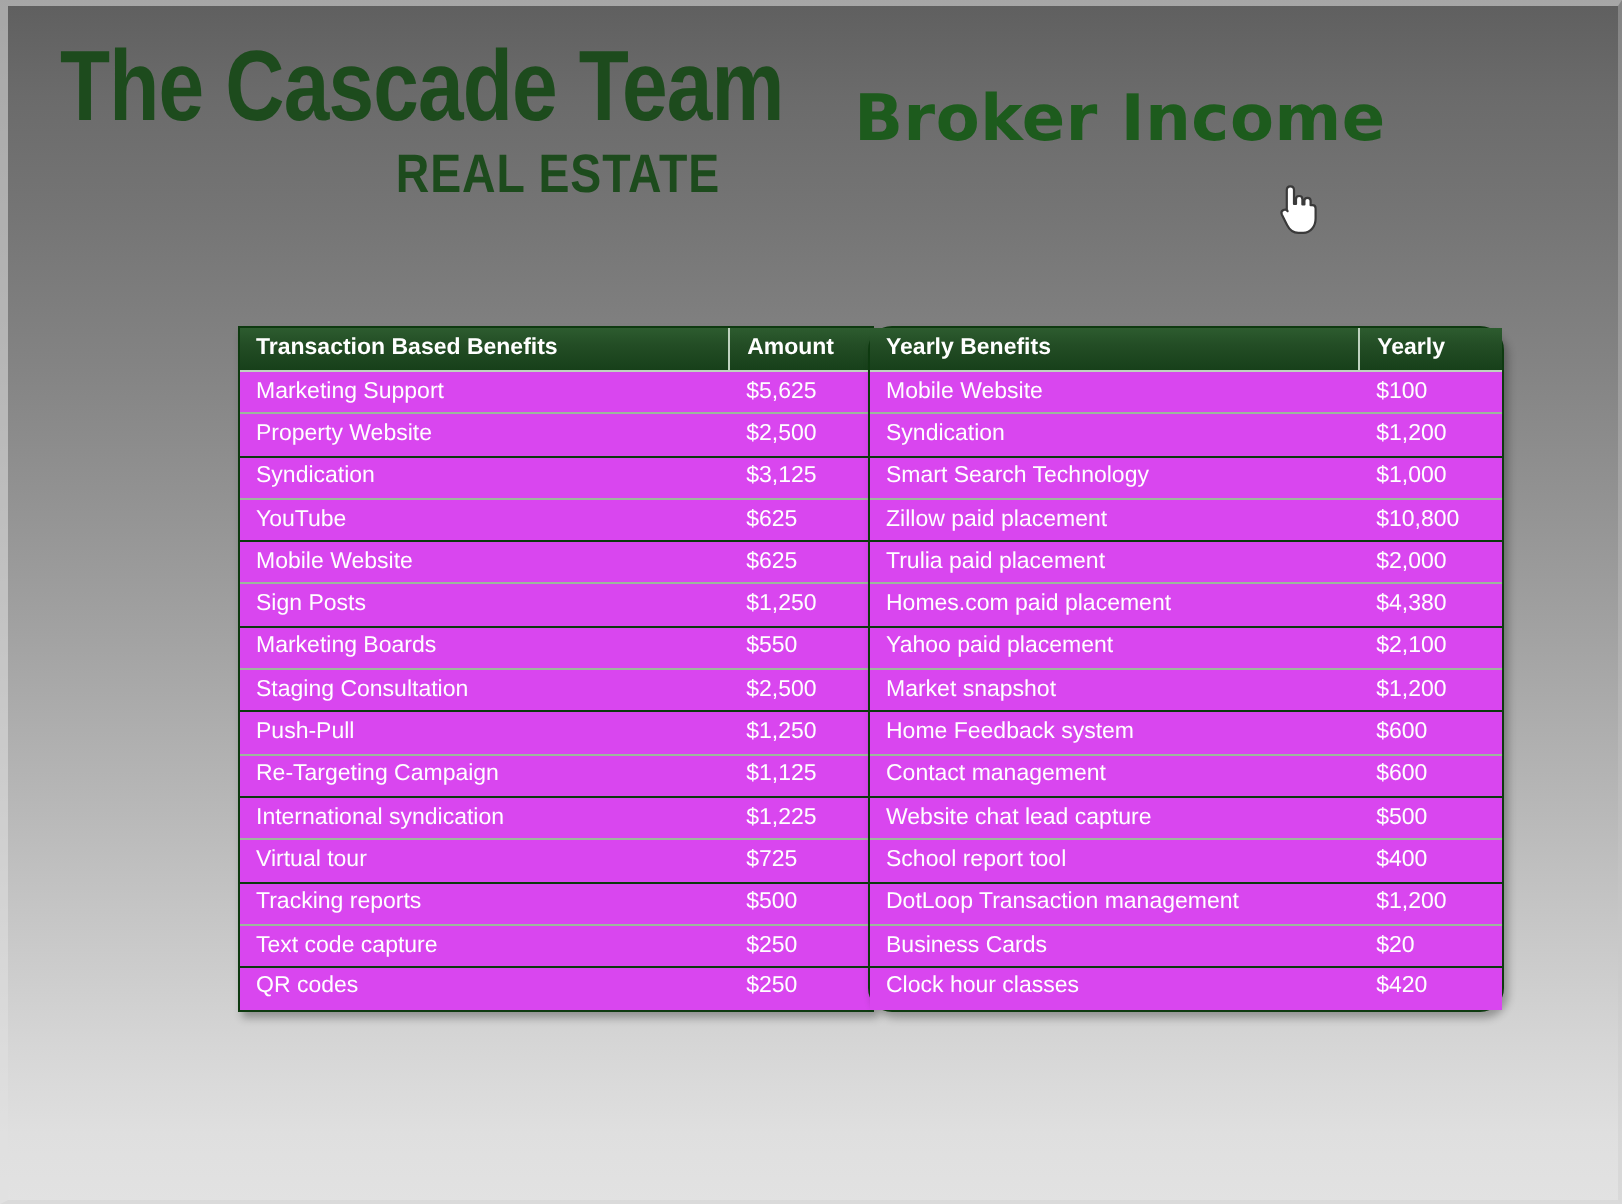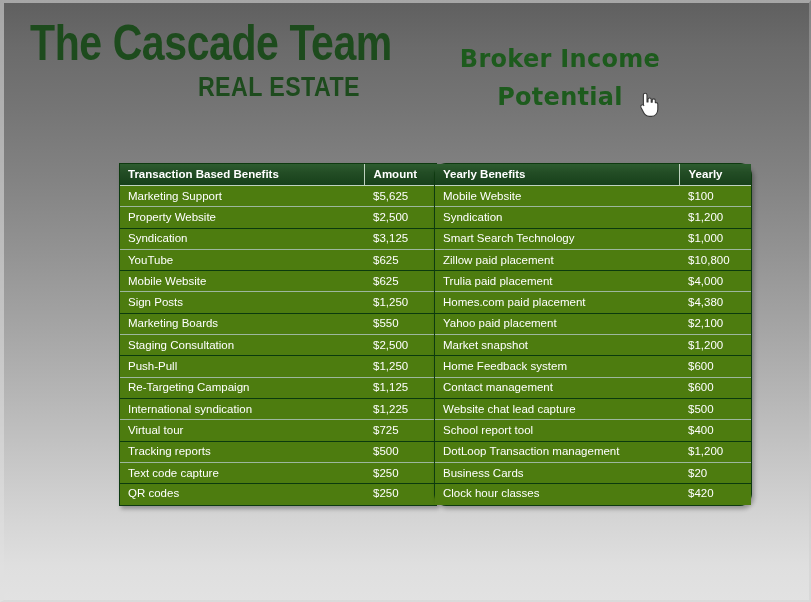--- a/index.html
+++ b/index.html
@@ -77,21 +77,21 @@
 
   
   #title {
     position: absolute;
     left: 395px;
     top: 40px;
     width: 330px;
     text-align: center;
     font-family: "DejaVu Sans", sans-serif;
     font-weight: bold;
-    font-size: 24px;
+    font-size: 32px;
     line-height: 38px;
     color: #1d5b1d;
     letter-spacing: 0.3px;
   }
 
   
   #cursor {
     position: absolute;
     left: 639px;
     top: 92px;
@@ -137,21 +137,21 @@
     border-left: 1px solid #bfd2bf;
     padding-left: 9px;
   }
 
   .tbl tbody td {
     color: #ffffff;
     font-size: 11.5px;
     padding: 3px 7px 4px 8px;
     height: 21.3px;
     box-sizing: border-box;
-    background: #4d7c0f;
+    background: #d946ef;
     white-space: nowrap;
     overflow: hidden;
     border-bottom: 1px solid transparent;
   }
   .tbl tbody td.col-amt {
     font-weight: normal;
     padding-left: 9px;
   }
   .tbl tbody tr.band td {
     border-bottom: 1px solid #9db79d;
@@ -171,21 +171,20 @@
 
   <div id="slide-edge"></div>
 
   <div id="logo">
     <div id="logo-name">The Cascade Team</div>
     <div id="logo-sub">REAL ESTATE</div>
   </div>
 
   <div id="title">
     <div>Broker Income</div>
-    <div>Potential</div>
   </div>
 
   <div id="cursor">
     <svg width="20" height="26" viewBox="0 0 20 26" xmlns="http://www.w3.org/2000/svg">
       <path d="M6.2,1.2 C7.3,1.2 8.0,2.0 8.0,3.0 L8.0,10.0 L9.0,10.0 L9.0,7.6
                C9.0,6.7 9.7,6.0 10.6,6.0 C11.5,6.0 12.2,6.7 12.2,7.6 L12.2,10.2
                L13.2,10.2 L13.2,8.4 C13.2,7.5 13.9,6.9 14.7,6.9 C15.6,6.9 16.3,7.5 16.3,8.4
                L16.3,10.6 L17.2,10.6 C18.1,10.6 18.8,11.3 18.8,12.2
                L18.8,17.2 C18.8,21.0 16.4,24.4 12.6,24.4 L10.2,24.4
                C7.4,24.4 5.6,22.6 4.6,20.6 L1.9,15.2 C1.5,14.3 1.9,13.4 2.7,13.0
@@ -294,21 +293,21 @@
         <tr class="band">
             <td>Smart Search Technology</td>
             <td class="col-amt">$1,000</td>
           </tr>
         <tr>
             <td>Zillow paid placement</td>
             <td class="col-amt">$10,800</td>
           </tr>
         <tr class="band">
             <td>Trulia paid placement</td>
-            <td class="col-amt">$4,000</td>
+            <td class="col-amt">$2,000</td>
           </tr>
         <tr>
             <td>Homes.com paid placement</td>
             <td class="col-amt">$4,380</td>
           </tr>
         <tr class="band">
             <td>Yahoo paid placement</td>
             <td class="col-amt">$2,100</td>
           </tr>
         <tr>

